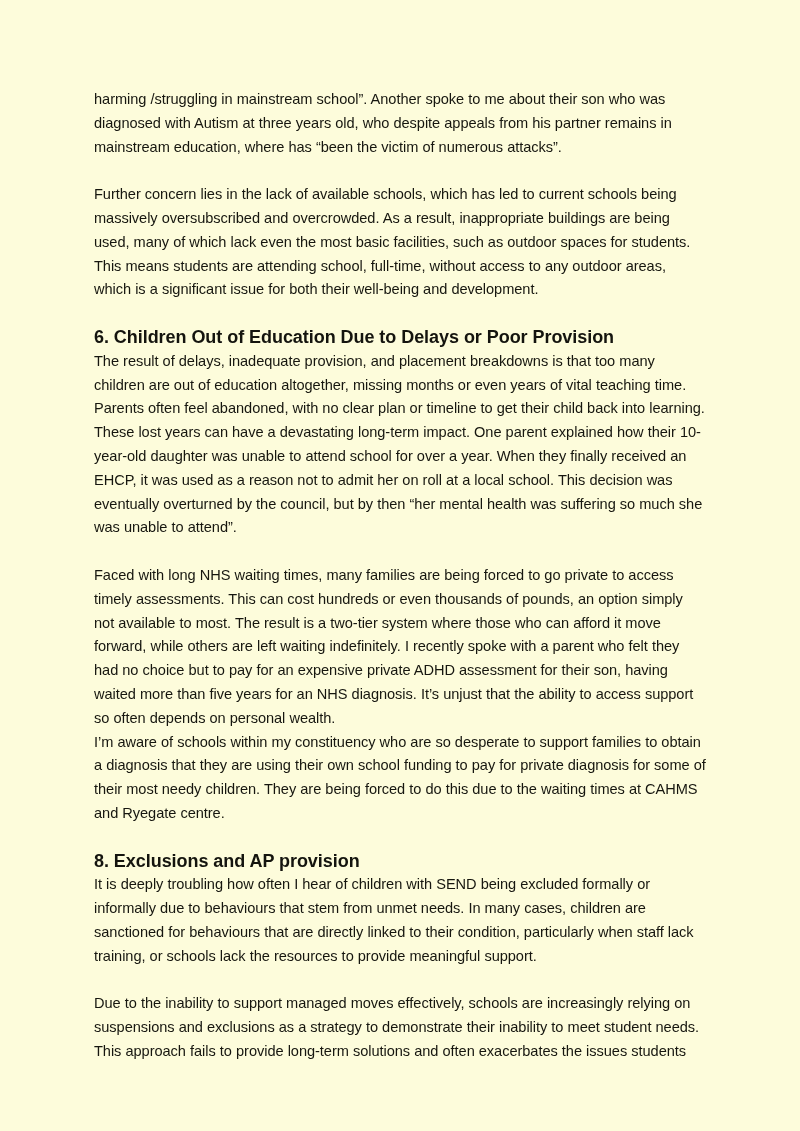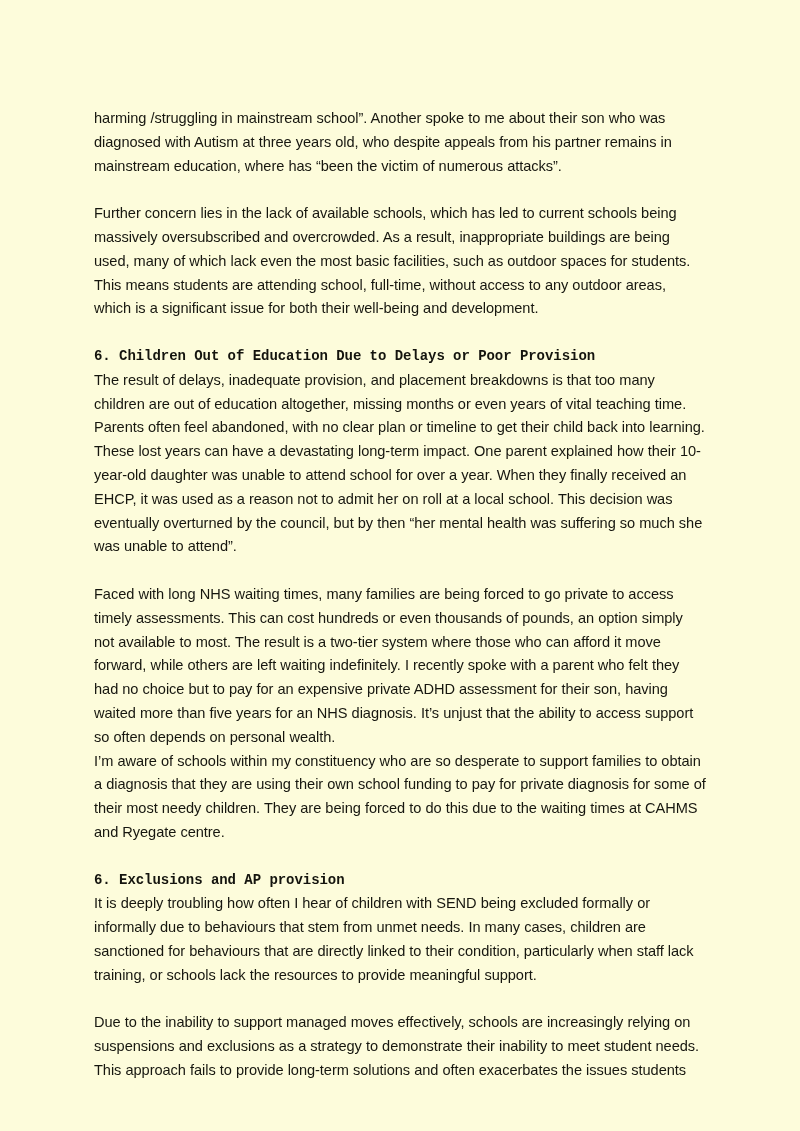--- a/index.html
+++ b/index.html
@@ -13,21 +13,20 @@
     font-family: "Liberation Sans", sans-serif;
     -webkit-font-smoothing: antialiased;
   }
   .page {
     position: relative;
     width: 800px;
     height: 1067px;
     background: #fdfcdb;
     box-sizing: border-box;
     overflow: hidden;
-    margin-top: 19px;
   }
   .content {
     position: absolute;
     left: 94px;
     top: 88px;
     width: 613px;
   }
   .para {
     font-size: 14.6px;
     line-height: 23.8px;
@@ -37,42 +36,41 @@
     letter-spacing: -0.05px;
     word-spacing: 0.1px;
   }
   .para + .para {
     margin-top: 0;
   }
   .gap {
     height: 23.8px;
   }
   .heading {
-    font-size: 14px;
+    font-size: 18px;
     line-height: 23.8px;
     font-weight: bold;
     color: #14140e;
     margin: 0;
     letter-spacing: -0.05px;
-    font-family: Liberation Mono, monospace;
   }
 </style>
 </head>
 <body>
 
 <div class="page">
   <div class="content">
       <p class="para">harming /struggling in mainstream school”. Another spoke to me about their son who was diagnosed with Autism at three years old, who despite appeals from his partner remains in mainstream education, where has “been the victim of numerous attacks”.</p>
       <div class="gap"></div>
       <p class="para">Further concern lies in the lack of available schools, which has led to current schools being massively oversubscribed and overcrowded. As a result, inappropriate buildings are being used, many of which lack even the most basic facilities, such as outdoor spaces for students. This means students are attending school, full-time, without access to any outdoor areas, which is a significant issue for both their well-being and development.</p>
       <div class="gap"></div>
       <p class="heading">6. Children Out of Education Due to Delays or Poor Provision</p>
       <p class="para">The result of delays, inadequate provision, and placement breakdowns is that too many children are out of education altogether, missing months or even years of vital teaching time. Parents often feel abandoned, with no clear plan or timeline to get their child back into learning. These lost years can have a devastating long-term impact. One parent explained how their 10-year-old daughter was unable to attend school for over a year. When they finally received an EHCP, it was used as a reason not to admit her on roll at a local school. This decision was eventually overturned by the council, but by then “her mental health was suffering so much she was unable to attend”.</p>
       <div class="gap"></div>
       <p class="para">Faced with long NHS waiting times, many families are being forced to go private to access timely assessments. This can cost hundreds or even thousands of pounds, an option simply not available to most. The result is a two-tier system where those who can afford it move forward, while others are left waiting indefinitely. I recently spoke with a parent who felt they had no choice but to pay for an expensive private ADHD assessment for their son, having waited more than five years for an NHS diagnosis. It’s unjust that the ability to access support so often depends on personal wealth.</p>
       <p class="para">I’m aware of schools within my constituency who are so desperate to support families to obtain a diagnosis that they are using their own school funding to pay for private diagnosis for some of their most needy children. They are being forced to do this due to the waiting times at CAHMS and Ryegate centre.</p>
       <div class="gap"></div>
-      <p class="heading">6. Exclusions and AP provision</p>
+      <p class="heading">8. Exclusions and AP provision</p>
       <p class="para">It is deeply troubling how often I hear of children with SEND being excluded formally or informally due to behaviours that stem from unmet needs. In many cases, children are sanctioned for behaviours that are directly linked to their condition, particularly when staff lack training, or schools lack the resources to provide meaningful support.</p>
       <div class="gap"></div>
       <p class="para">Due to the inability to support managed moves effectively, schools are increasingly relying on suspensions and exclusions as a strategy to demonstrate their inability to meet student needs. This approach fails to provide long-term solutions and often exacerbates the issues students face.</p>
     </div>
 </div>
 
 </body></html>

